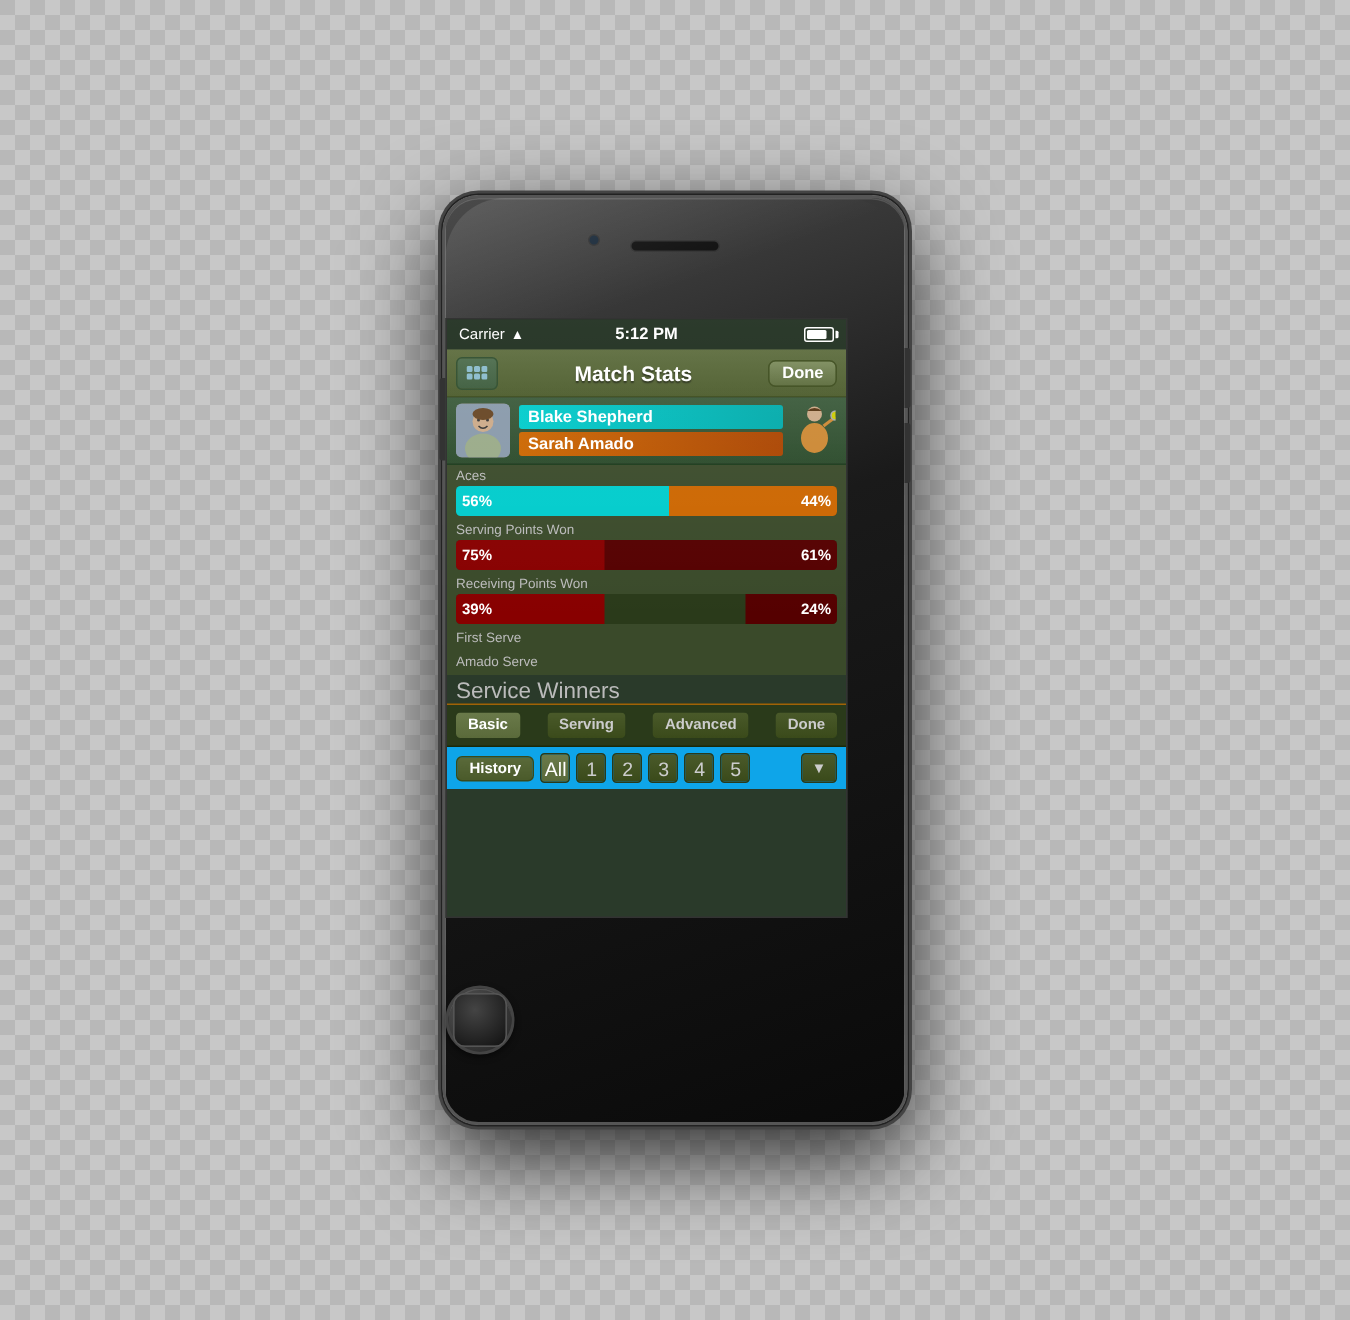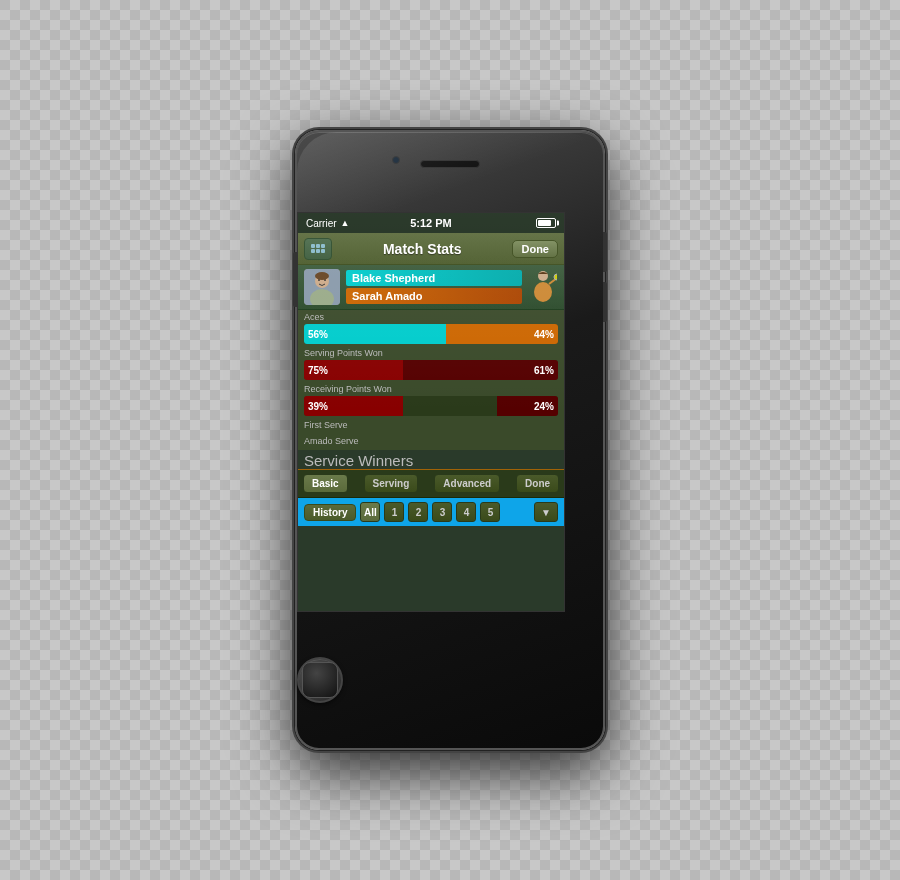--- a/index.html
+++ b/index.html
@@ -281,23 +281,23 @@
       font-size: 10px;
       color: #fff;
       font-weight: 600;
     }
     .set-btn {
       width: 20px; height: 20px;
       background: linear-gradient(180deg, #4a5a2a, #3a4a1a);
       border: 1px solid #2a3a1a;
       border-radius: 3px;
       display: flex; align-items: center; justify-content: center;
-      font-size: 10px;
+      font-size: 13px;
       color: #ccc;
-      font-weight: 700;
+      font-weight: 400;
     }
     .set-btn.active {
       background: linear-gradient(180deg, #6a7a4a, #5a6a3a);
       color: #fff;
     }
     .down-arrow-btn {
       width: 24px; height: 20px;
       background: linear-gradient(180deg, #4a5a2a, #3a4a1a);
       border: 1px solid #2a3a1a;
       border-radius: 3px;

